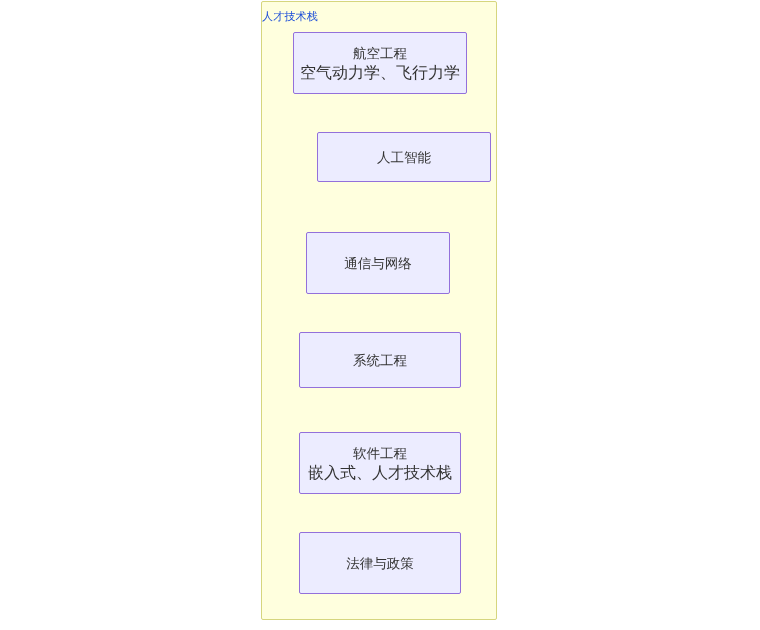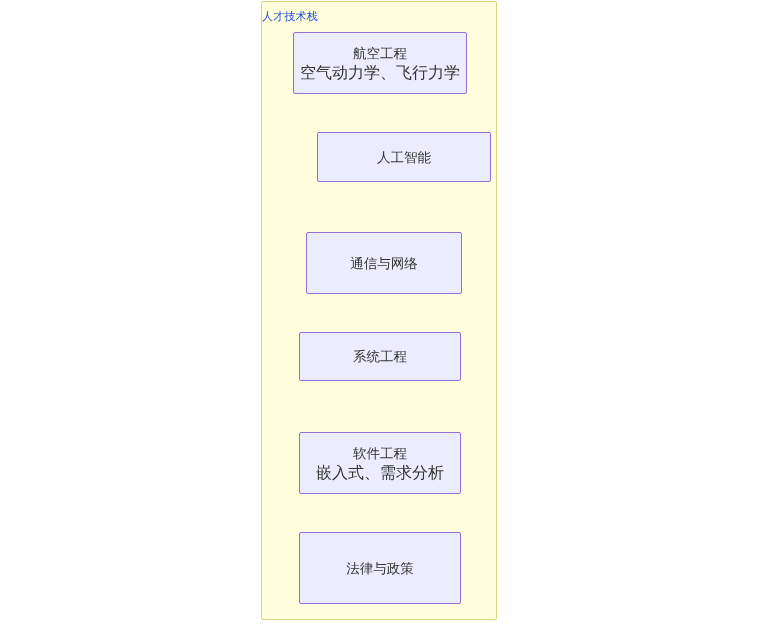--- a/index.html
+++ b/index.html
@@ -70,24 +70,24 @@
   }
   .node-detail {
     font-size: 16px;
     line-height: 19px;
     white-space: nowrap;
   }
 
   
   #node-aero      { left: 293px; top:  32px; width: 174px; height: 62px; }
   #node-ai        { left: 293px; top: 132px; width: 174px; height: 50px; margin-left: 24px; }
-  #node-comm      { left: 306px; top: 232px; width: 156px; height: 62px; font-family: Liberation Serif, serif; }
-  #node-systems   { left: 299px; top: 332px; width: 162px; height: 49px; }
+  #node-comm      { left: 306px; top: 232px; width: 144px; height: 62px; font-family: Liberation Serif, serif; }
+  #node-systems   { left: 299px; top: 332px; width: 162px; height: 56px; }
   #node-software  { left: 299px; top: 432px; width: 162px; height: 62px; }
-  #node-legal     { left: 299px; top: 532px; width: 162px; height: 72px; }
+  #node-legal     { left: 299px; top: 532px; width: 162px; height: 62px; }
 </style>
 </head>
 <body>
 
 <div id="diagram-canvas">
 
   <div id="cluster-talent-stack">
 
     <div id="cluster-title">人才技术栈</div>
 
@@ -105,20 +105,20 @@
   <div class="node" id="node-comm">
     <div class="node-title">通信与网络</div>
   </div>
 
   <div class="node" id="node-systems">
     <div class="node-title">系统工程</div>
   </div>
 
   <div class="node" id="node-software">
     <div class="node-title">软件工程</div>
-    <div class="node-detail">嵌入式、需求分析</div>
+    <div class="node-detail">嵌入式、人才技术栈</div>
   </div>
 
   <div class="node" id="node-legal">
     <div class="node-title">法律与政策</div>
   </div>
 
 </div>
 
 </body></html>

